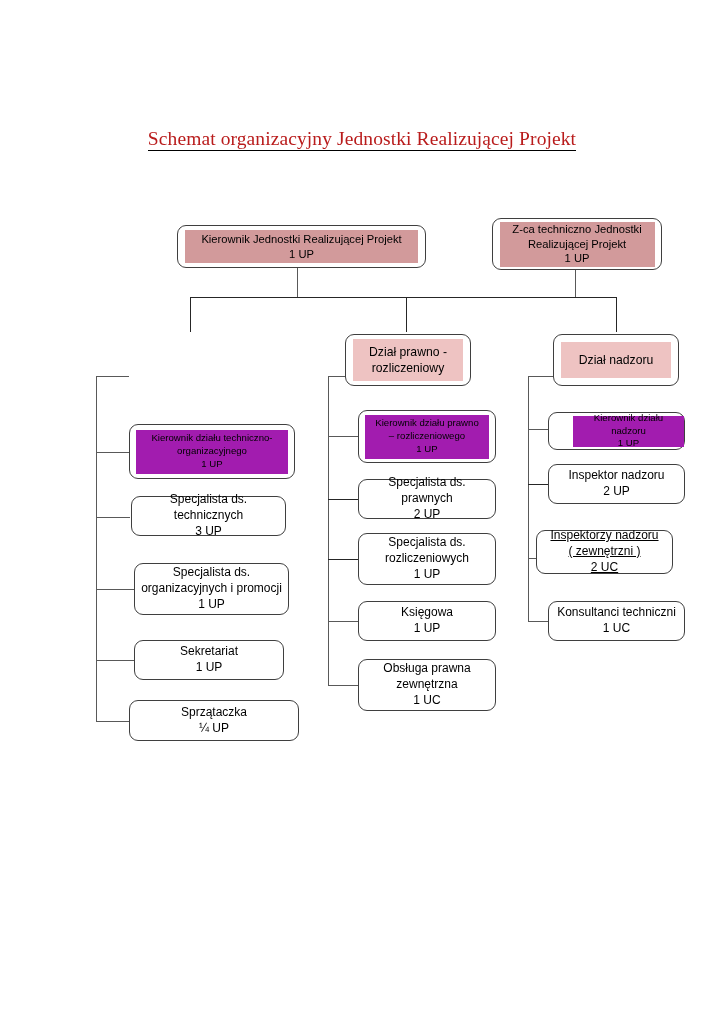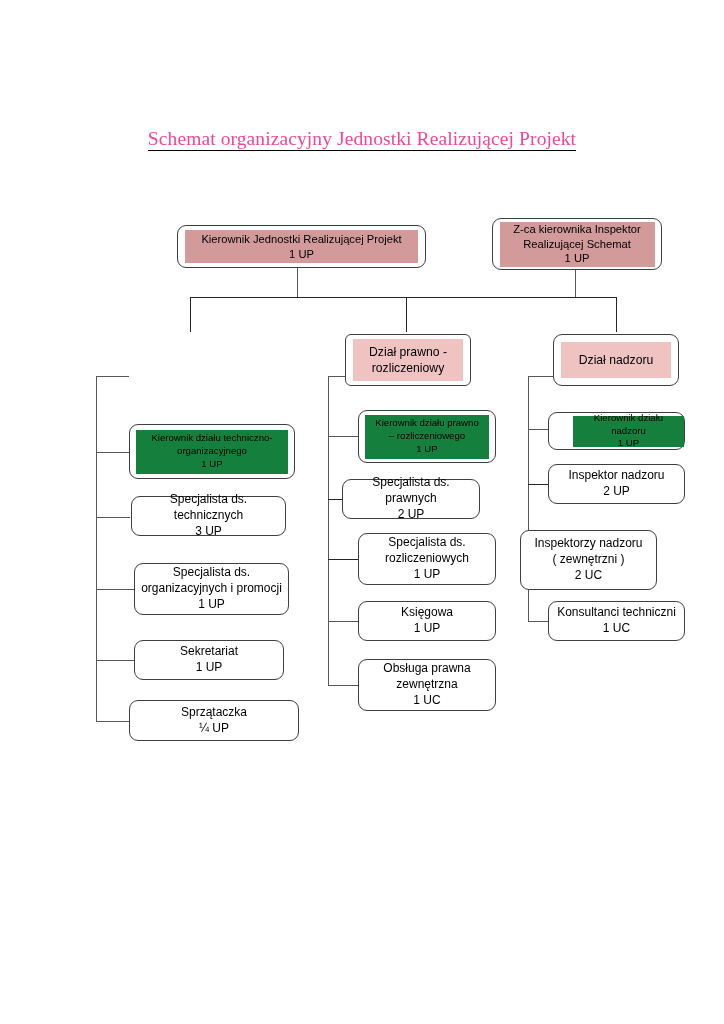--- a/index.html
+++ b/index.html
@@ -18,21 +18,21 @@
     overflow: hidden;
   }
   #chart-title {
     position: absolute;
     left: 0;
     top: 128px;
     width: 724px;
     text-align: center;
     font-family: "Liberation Serif", serif;
     font-size: 19.5px;
-    color: #ec4899;
+    color: #b91c1c;
     letter-spacing: 0.1px;
   }
   #chart-title span {
     border-bottom: 1px solid #000000;
     padding-bottom: 1px;
   }
 
   
   .line {
     position: absolute;
@@ -66,21 +66,21 @@
   .node .fill.plain {
     background: transparent;
     width: 100%;
     padding: 0 6px;
   }
   .node .fill.tint {
     padding: 1px 6px;
   }
   .lvl1 .fill.tint { background: #d29a9b; }
   .lvl2 .fill.tint { background: #eec3c2; }
-  .lvl3 .fill.tint { background: #15803d; align-items: center; }
+  .lvl3 .fill.tint { background: #a21caf; align-items: center; }
 
   .t-top   { font-size: 11.2px; }
   .t-dept  { font-size: 12.2px; line-height: 1.75; }
   .t-leaf  { font-size: 12px; }
   .t-head  { font-size: 9.6px; }
 </style>
 </head>
 <body>
 
 <div id="page">
@@ -124,28 +124,28 @@
 
   <div class="node lvl1" style="left:177px; top:225px; width:249px; height:43px;">
     <div class="fill tint t-top" style="width:233px; height:33px;">
       <div>Kierownik Jednostki Realizującej Projekt</div>
       <div>1 UP</div>
     </div>
   </div>
 
   <div class="node lvl1" style="left:492px; top:218px; width:170px; height:52px;">
     <div class="fill tint t-top" style="width:155px; height:45px;">
-      <div>Z-ca kierownika Inspektor</div>
-      <div>Realizującej Schemat</div>
-      <div>1 UP</div>
-    </div>
-  </div>
-
-
-  <div class="node lvl2" style="left:345px; top:334px; width:126px; height:52px;border-radius:6px;">
+      <div>Z-ca techniczno Jednostki</div>
+      <div>Realizującej Projekt</div>
+      <div>1 UP</div>
+    </div>
+  </div>
+
+
+  <div class="node lvl2" style="left:345px; top:334px; width:126px; height:52px;">
     <div class="fill tint t-dept" style="width:110px; height:42px;">
       <div>Dział prawno -</div>
       <div>rozliczeniowy</div>
     </div>
   </div>
 
   <div class="node lvl2" style="left:553px; top:334px; width:126px; height:52px;">
     <div class="fill tint t-dept" style="width:110px; height:36px;">
       <div>Dział nadzoru</div>
     </div>
@@ -189,21 +189,21 @@
   </div>
 
   <div class="node lvl3" style="left:358px; top:410px; width:138px; height:53px;">
     <div class="fill tint t-head" style="width:124px; height:44px;">
       <div>Kierownik działu prawno</div>
       <div>– rozliczeniowego</div>
       <div>1 UP</div>
     </div>
   </div>
 
-  <div class="node" style="left:342px; top:479px; width:138px; height:40px;">
+  <div class="node" style="left:358px; top:479px; width:138px; height:40px;">
     <div class="fill plain t-leaf">
       <div>Specjalista ds. prawnych</div>
       <div>2 UP</div>
     </div>
   </div>
 
   <div class="node" style="left:358px; top:533px; width:138px; height:52px;">
     <div class="fill plain t-leaf">
       <div>Specjalista ds.</div>
       <div>rozliczeniowych</div>
@@ -233,21 +233,21 @@
     </div>
   </div>
 
   <div class="node" style="left:548px; top:464px; width:137px; height:40px;">
     <div class="fill plain t-leaf">
       <div>Inspektor nadzoru</div>
       <div>2 UP</div>
     </div>
   </div>
 
-  <div class="node" style="left:520px; top:530px; width:137px; height:60px;">
+  <div class="node" style="left:536px; top:530px; width:137px; height:44px;text-decoration:underline;">
     <div class="fill plain t-leaf">
       <div>Inspektorzy nadzoru</div>
       <div>( zewnętrzni )</div>
       <div>2 UC</div>
     </div>
   </div>
 
   <div class="node" style="left:548px; top:601px; width:137px; height:40px;">
     <div class="fill plain t-leaf">
       <div>Konsultanci techniczni</div>

